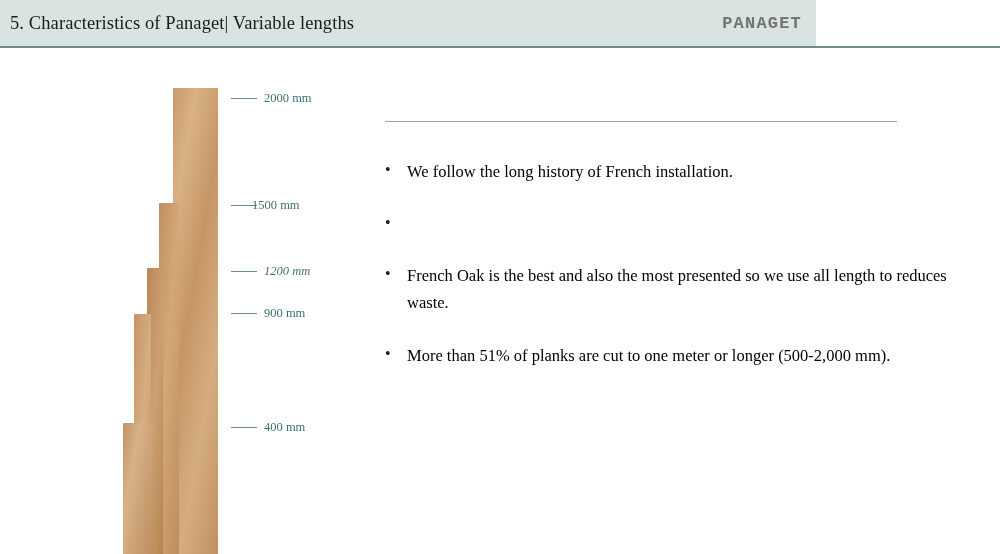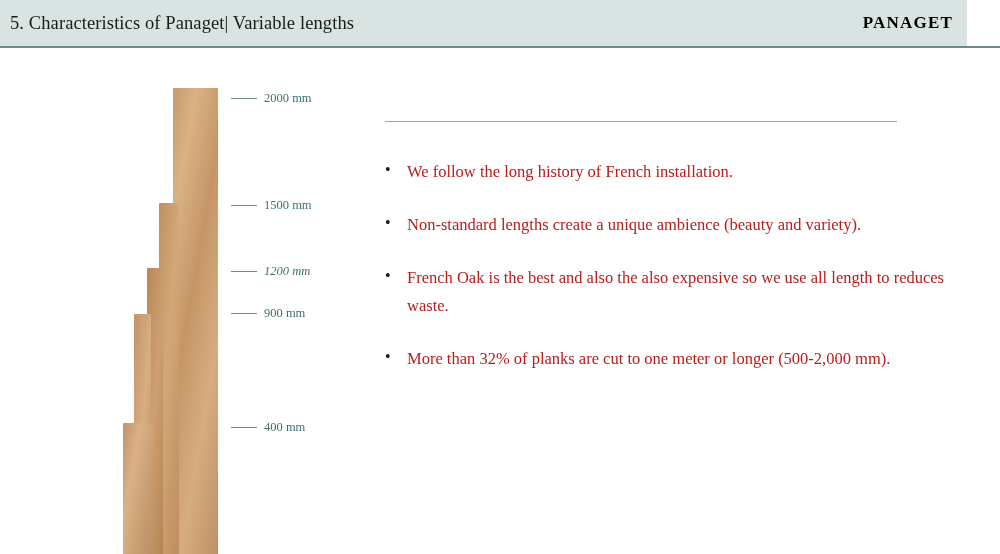--- a/index.html
+++ b/index.html
@@ -12,42 +12,42 @@
     background: #ffffff;
     font-family: "Liberation Serif", serif;
     overflow: hidden;
     position: relative;
   }
 
   
   .header {
     position: absolute;
     left: 0; top: 0;
-    width: 967px;
+    width: 816px;
     height: 46px;
     background: #d9e3e2;
     display: flex;
     align-items: center;
     justify-content: space-between;
     box-sizing: border-box;
     padding: 0 14px 0 10px;
   }
   .header-title {
     font-family: "Liberation Serif", serif;
     font-size: 18.5px;
     color: #1b1b1b;
     letter-spacing: 0.1px;
     white-space: nowrap;
   }
   .header-logo {
-    font-family: Liberation Serif, serif;
+    font-family: Liberation Mono, monospace;
     font-size: 17px;
     font-weight: bold;
     letter-spacing: 1.2px;
-    color: #000000;
+    color: #737373;
   }
   .header-rule {
     position: absolute;
     left: 0;
     top: 46px;
     width: 1000px;
     height: 2px;
     background: #6d8b8a;
   }
 
@@ -127,21 +127,21 @@
     width: 22px;
     flex: 0 0 22px;
     font-size: 16px;
     color: #1b1b1b;
     line-height: 1.55;
     text-align: left;
   }
   .bullet-text {
     font-family: "Liberation Serif", serif;
     font-size: 16.5px;
-    color: #b91c1c;
+    color: #000000;
     line-height: 1.65;
     max-width: 580px;
   }
 </style>
 </head>
 <body>
 
 <div class="header">
   <div class="header-title">5. Characteristics of Panaget| Variable lengths</div>
   <div class="header-logo">PANAGET</div>
@@ -152,21 +152,21 @@
   <div class="plank p1"></div>
   <div class="plank p2"></div>
   <div class="plank p3"></div>
   <div class="plank p4"></div>
   <div class="plank p5"></div>
 
   <div class="tick" style="left:231px; top:52px;  width:26px;"></div>
   <div class="tick-label" style="left:264px; top:45px;">2000 mm</div>
 
   <div class="tick" style="left:231px; top:159px; width:26px;"></div>
-  <div class="tick-label" style="left:264px; top:152px;">1500 mm</div>
+  <div class="tick-label" style="left:252px; top:152px;">1500 mm</div>
 
   <div class="tick" style="left:231px; top:225px; width:26px;"></div>
   <div class="tick-label" style="left:264px; top:218px;font-style:italic;">1200 mm</div>
 
   <div class="tick" style="left:231px; top:267px; width:26px;"></div>
   <div class="tick-label" style="left:264px; top:260px;">900 mm</div>
 
   <div class="tick" style="left:231px; top:381px; width:26px;"></div>
   <div class="tick-label" style="left:264px; top:374px;">400 mm</div>
 </div>
@@ -174,24 +174,23 @@
 <div class="content">
   <div class="subtitle-rule"></div>
 
   <ul class="bullets">
     <li class="bullet">
       <span class="bullet-dot">•</span>
       <span class="bullet-text">We follow the long history of French installation.</span>
     </li>
     <li class="bullet">
       <span class="bullet-dot">•</span>
-      <span class="bullet-text">Non-standard lengths create a unique ambience (beauty and variety).</span>
     </li>
     <li class="bullet">
       <span class="bullet-dot">•</span>
-      <span class="bullet-text">French Oak is the best and also the also expensive so we use all length to reduces waste.</span>
+      <span class="bullet-text">French Oak is the best and also the most presented so we use all length to reduces waste.</span>
     </li>
     <li class="bullet">
       <span class="bullet-dot">•</span>
-      <span class="bullet-text">More than 32% of planks are cut to one meter or longer (500-2,000 mm).</span>
+      <span class="bullet-text">More than 51% of planks are cut to one meter or longer (500-2,000 mm).</span>
     </li>
   </ul>
 </div>
 
 </body></html>

